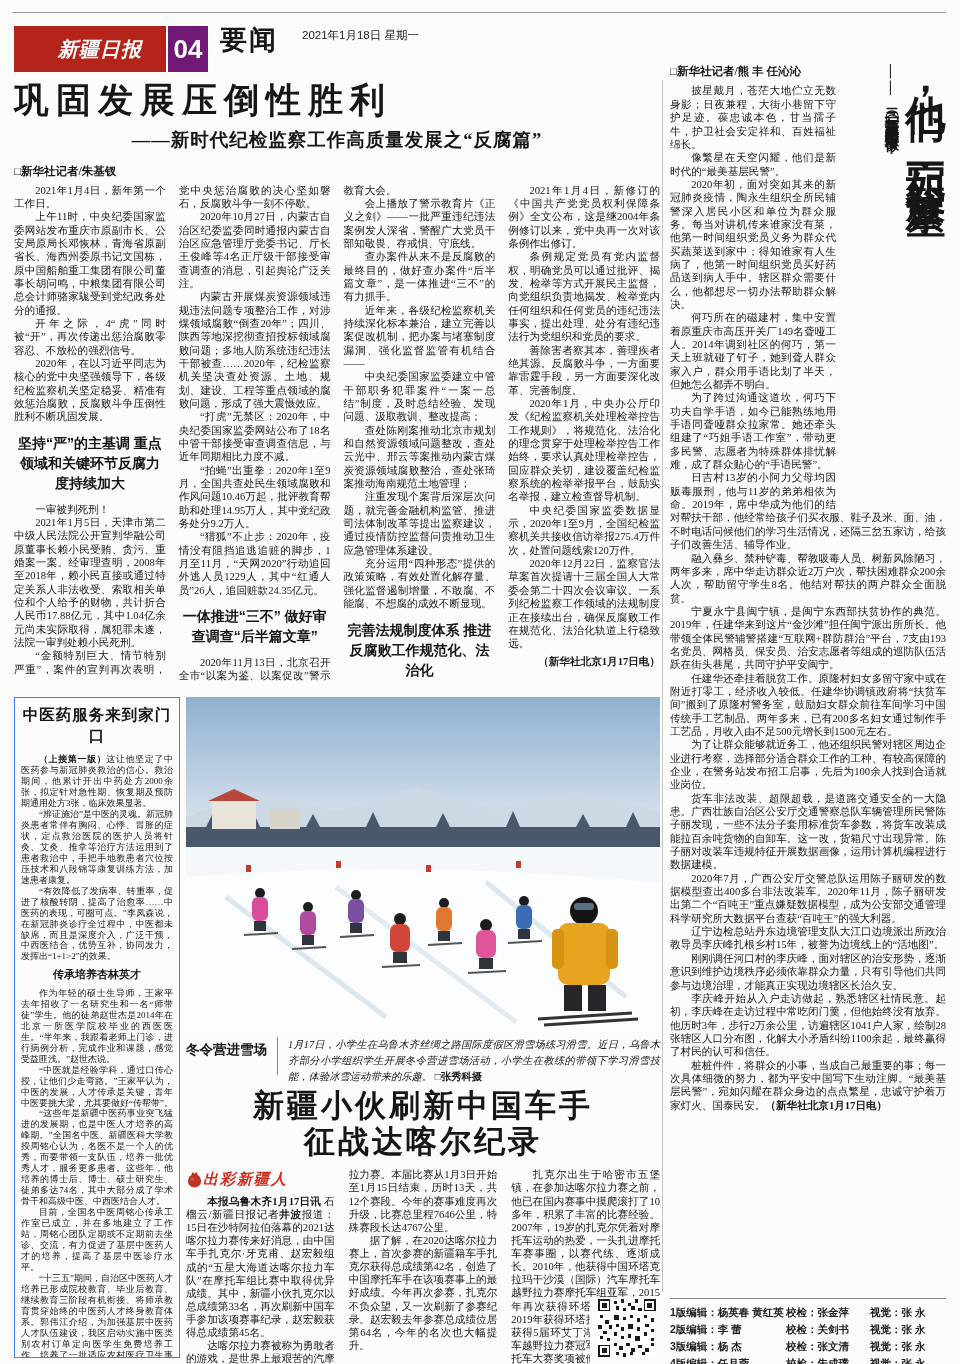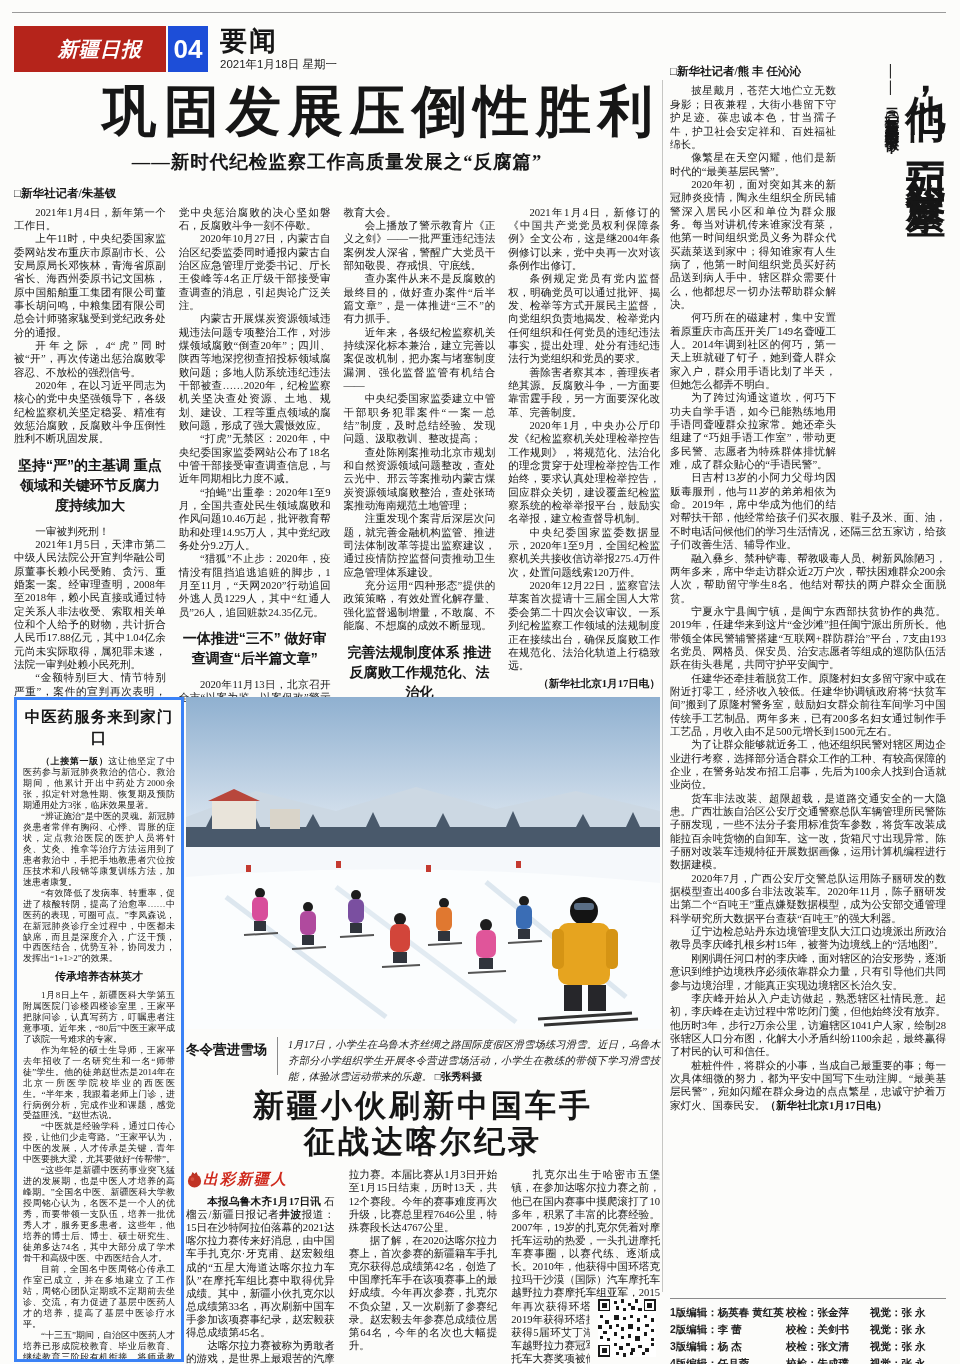--- a/index.html
+++ b/index.html
@@ -4,40 +4,40 @@
 <style>
   html,body{margin:0;padding:0;background:#e9e9e6;}
   .page{position:relative;width:960px;height:1364px;background:#fcfcfa;overflow:hidden;
         font-family:"Liberation Serif","DejaVu Serif",serif;color:#161616;}
   .toprule{position:absolute;left:12px;top:12px;width:934px;height:1px;background:#9a9a9a;}
   
   .masthead{position:absolute;left:14px;top:26px;height:46px;display:flex;align-items:stretch;}
   .logo-box{width:132px;background:#b5241b;color:#fff;display:flex;align-items:center;justify-content:center;
             font-size:20px;font-weight:900;letter-spacing:1px;transform:skewX(0deg);
             font-family:"Liberation Serif",serif;font-style:italic;padding-left:20px;}
-  .pagenum-box{width:40px;background:#1d4ed8;color:#fff;display:flex;align-items:center;justify-content:center;
+  .pagenum-box{width:40px;background:#701a75;color:#fff;display:flex;align-items:center;justify-content:center;
             font-size:26px;font-weight:700;font-family:"Liberation Sans",sans-serif;margin-left:2px;}
-  .sect-wrap{margin-left:12px;display:flex;flex-direction:column;justify-content:flex-end;}
+  .sect-wrap{margin-left:12px;display:flex;flex-direction:row;justify-content:center;gap:24px;}
   .sect-title{font-size:27px;font-weight:900;line-height:1.05;font-family:"Liberation Sans",sans-serif;letter-spacing:2px;}
   .sect-date{font-size:11.5px;color:#222;margin-top:2px;font-family:"Liberation Sans",sans-serif;}
   
   .lead{position:absolute;left:14px;top:82px;width:646px;}
-  .lead-title{text-align:right;font-size:55px;font-weight:900;letter-spacing:7px;line-height:1.1;}
+  .lead-title{text-align:left;font-size:35px;font-weight:900;letter-spacing:7px;line-height:1.1;}
   .lead-sub{text-align:center;font-size:18.5px;font-weight:700;margin-top:6px;letter-spacing:1px;}
   .lead-byline{font-weight:700;font-size:11.5px;margin:12px 0 5px 0;}
   .lead-cols{height:512px;column-count:4;column-gap:13px;column-fill:auto;overflow:hidden;
              font-size:10.6px;line-height:1.26;text-align:justify;}
   .lead-cols p,.dakar-cols p,.tcm-body p,.police-flow p{margin:0;text-indent:2em;}
   .sub-h{font-weight:900;font-size:14px;text-align:center;text-indent:0!important;
          margin:9px 2px;line-height:1.45;break-inside:avoid;font-family:"Liberation Sans",sans-serif;}
   .art-tail{text-align:right;font-weight:700;text-indent:0!important;margin-top:4px!important;}
   
   .vrule{position:absolute;left:662px;top:80px;width:1px;height:1212px;background:#c6c6c3;}
   
-  .tcm-box{position:absolute;left:14px;top:697px;width:152px;height:645px;border:3px solid #3b82f6;
+  .tcm-box{position:absolute;left:14px;top:697px;width:152px;height:645px;border:1px solid #3b82f6;
            background:#fcfcfa;padding:7px 6px;overflow:hidden;}
   .tcm-title{font-size:15.5px;font-weight:900;text-align:center;letter-spacing:1px;margin-bottom:7px;}
   .tcm-body{font-size:9px;line-height:1.22;text-align:justify;}
   .tcm-sub{font-weight:900;font-size:11px;text-align:center;text-indent:0!important;margin:6px 0;}
   .lead-in{font-weight:700;}
   
   .photo{position:absolute;left:186px;top:697px;width:474px;height:332px;overflow:hidden;background:#cfe0ee;}
   .photo svg{display:block;}
   .caption{position:absolute;left:186px;top:1037px;width:474px;display:flex;align-items:flex-start;}
   .cap-label{font-weight:900;font-size:13.5px;white-space:nowrap;padding:4px 10px 0 0;margin-right:10px;
@@ -126,21 +126,20 @@
 
   <div class="vrule"></div>
 
   <div class="tcm-box">
     <div class="tcm-title">中医药服务来到家门口</div>
     <div class="tcm-body">
       <p><span class="lead-in">（上接第一版）</span><span>这让他坚定了中医药参与新冠肺炎救治的信心。救治期间，他累计开出中药处方2000余张，拟定针对急性期、恢复期及预防期通用处方3张，临床效果显著。</span></p>
       <p>“辨证施治”是中医的灵魂。新冠肺炎患者常伴有胸闷、心悸、胃胀的症状，定点救治医院的医护人员将针灸、艾灸、推拿等治疗方法运用到了患者救治中，手把手地教患者穴位按压技术和八段锦等康复训练方法，加速患者康复。</p>
       <p>“有效降低了发病率、转重率，促进了核酸转阴，提高了治愈率……中医药的表现，可圈可点。”李凤森说，在新冠肺炎诊疗全过程中，中医都未缺席，而且是深度介入，广泛干预，中西医结合，优势互补，协同发力，发挥出“1+1&gt;2”的效果。</p>
       <div class="tcm-sub">传承培养杏林英才</div>
-      <p>1月8日上午，新疆医科大学第五附属医院门诊楼四楼诊室里，王家平把脉问诊，认真写药方，叮嘱患者注意事项。近年来，“80后”中医王家平成了该院一号难求的专家。</p>
       <p>作为年轻的硕士生导师，王家平去年招收了一名研究生和一名“师带徒”学生。他的徒弟赵世杰是2014年在北京一所医学院校毕业的西医医生。“半年来，我跟着老师上门诊，进行病例分析，完成作业和课题，感觉受益匪浅。”赵世杰说。</p>
       <p>“中医就是经验学科，通过口传心授，让他们少走弯路。”王家平认为，中医的发展，人才传承是关键，青年中医要挑大梁，尤其要做好“传帮带”。</p>
       <p>“这些年是新疆中医药事业突飞猛进的发展期，也是中医人才培养的高峰期。”全国名中医、新疆医科大学教授周铭心认为，名医不是一个人的优秀，而要带领一支队伍，培养一批优秀人才，服务更多患者。这些年，他培养的博士后、博士、硕士研究生、徒弟多达74名，其中大部分成了学术骨干和高级中医、中西医结合人才。</p>
       <p>目前，全国名中医周铭心传承工作室已成立，并在多地建立了工作站，周铭心团队定期或不定期前去坐诊、交流，有力促进了基层中医药人才的培养，提高了基层中医诊疗水平。</p>
       <p>“十三五”期间，自治区中医药人才培养已形成院校教育、毕业后教育、继续教育三阶段有机衔接、将师承教育贯穿始终的中医药人才终身教育体系。郭伟江介绍，为加强基层中医药人才队伍建设，我区启动实施中医类别农村订单定向医学生免费培养工作，培养了一批适应农村医疗卫生事业发展需要、“下得去用得上留得住”的高素质中医药人才。</p>
     </div>
   </div>
 
   <div class="photo">
     <svg width="474" height="332" viewBox="0 0 474 332">

